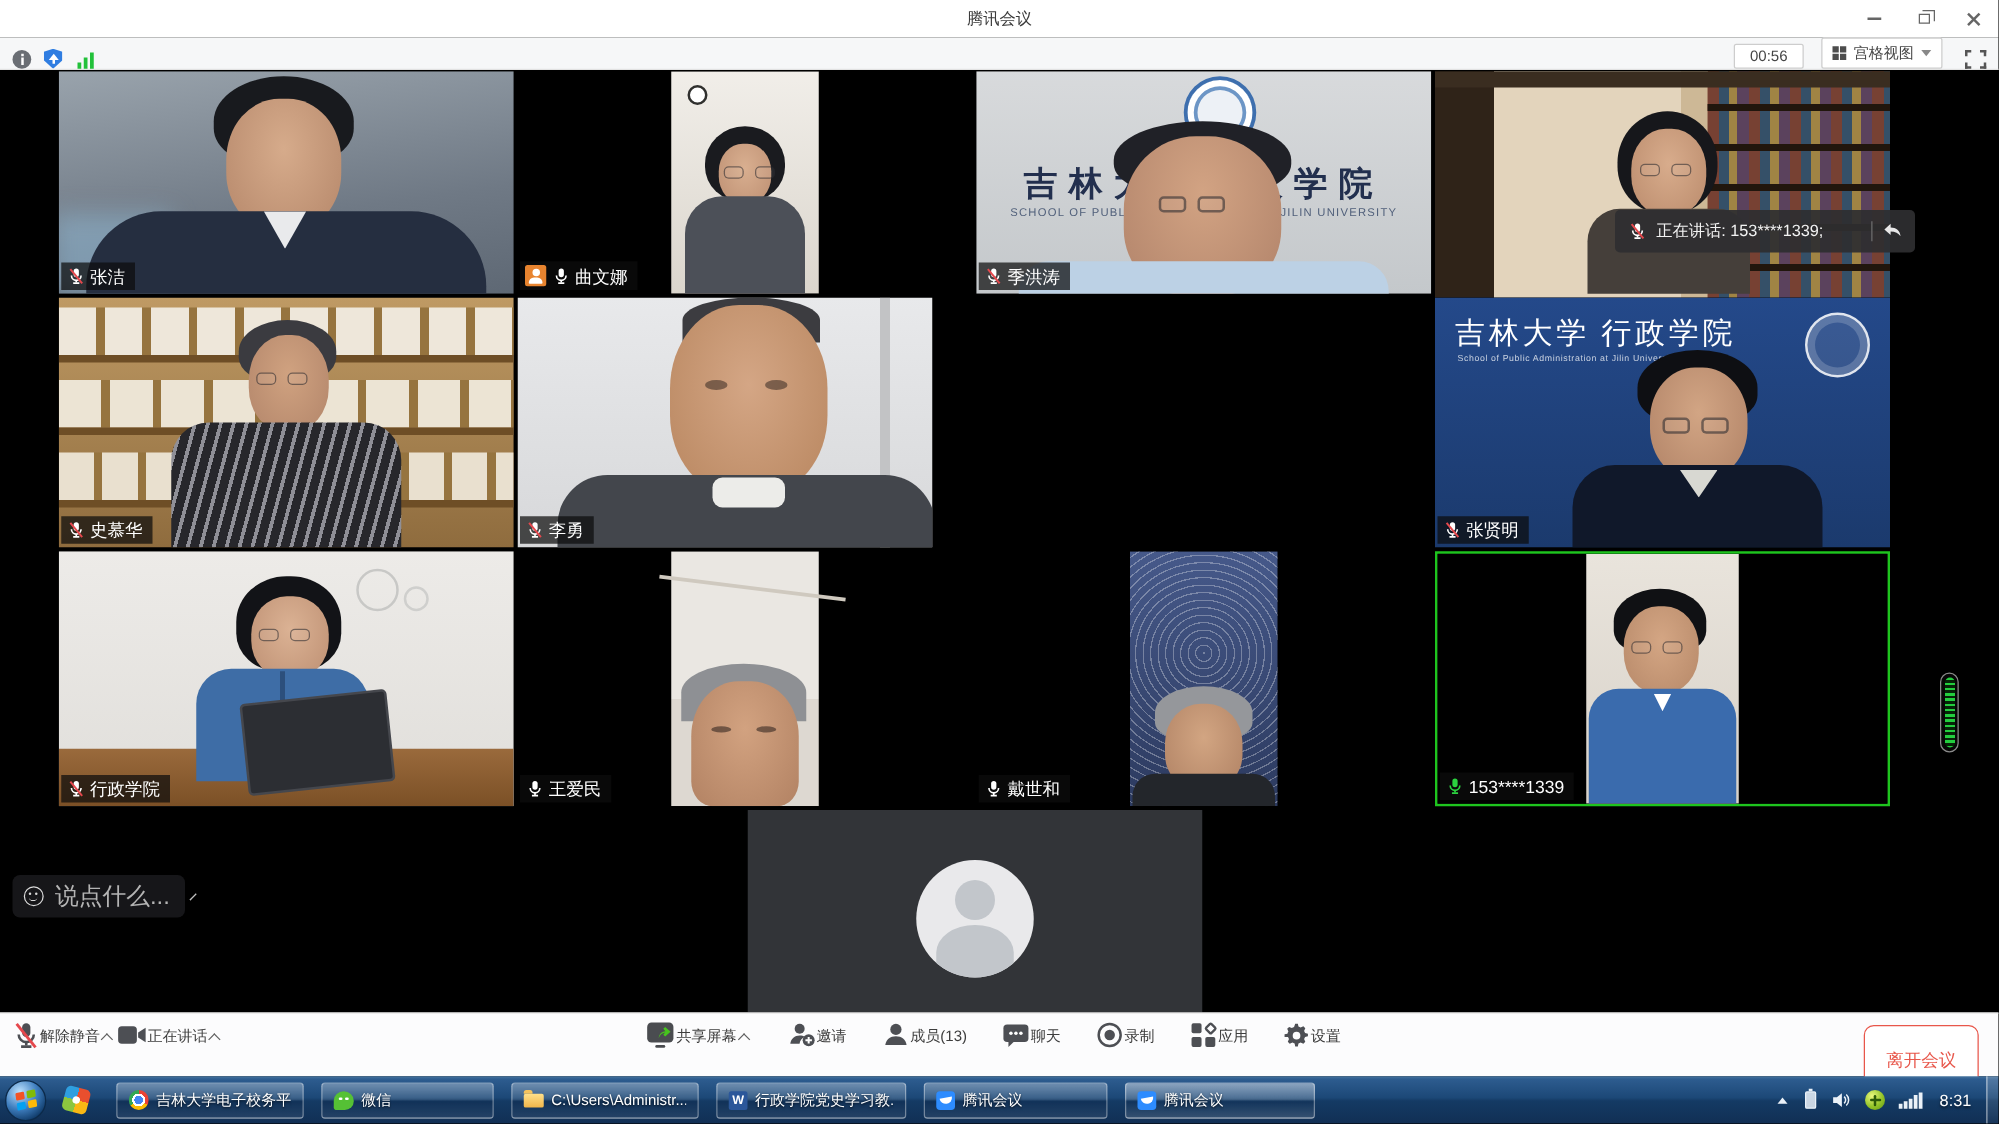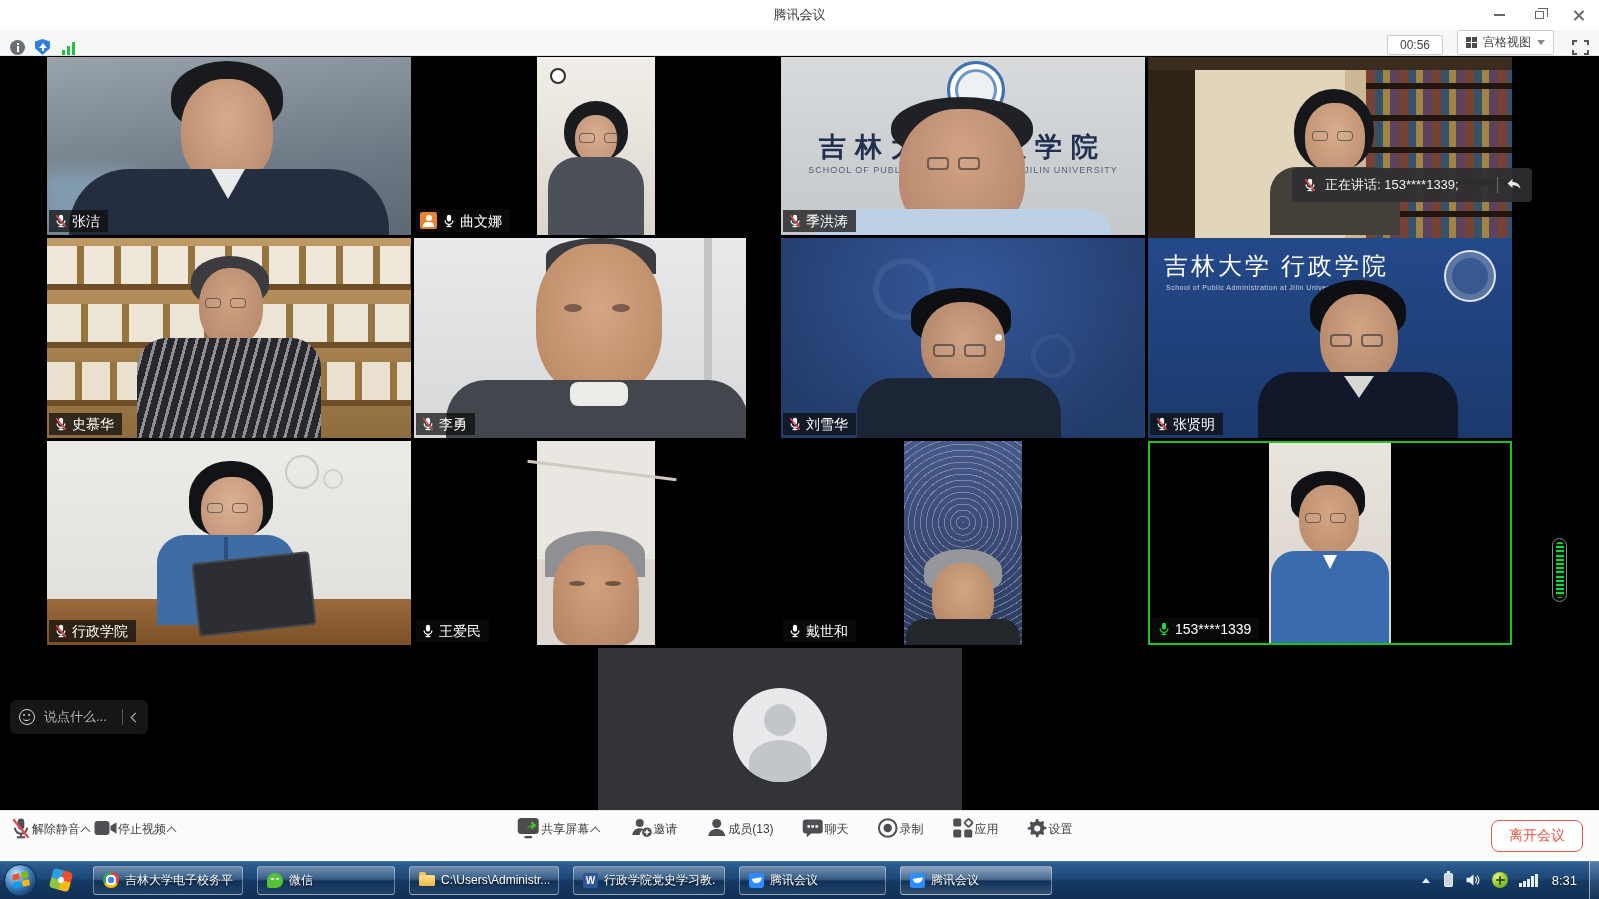--- a/index.html
+++ b/index.html
@@ -73,34 +73,34 @@
 
   
   .banner{position:absolute;left:1292px;top:112px;width:240px;height:34px;background:rgba(46,46,48,.93);border-radius:4px;display:flex;align-items:center;gap:8px;padding:0 10px}
   .banner-text{color:#f2f2f2;font-size:13px;flex:1;white-space:nowrap}
   .vdiv{width:1px;height:16px;background:#6d6d6d}
   .replyicon{display:inline-flex;cursor:pointer}
   .chatpill{position:absolute;left:10px;top:644px;width:138px;height:34px;background:rgba(24,24,27,.93);border-radius:6px;display:flex;align-items:center;gap:9px;padding:0 9px;cursor:text}
   .emoji{width:16px;height:16px;border:1.5px solid #d9d9d9;border-radius:50%;position:relative;flex:none}
   .emoji::before{content:"";position:absolute;left:3px;top:4px;width:2px;height:2px;background:#d9d9d9;box-shadow:5px 0 0 #d9d9d9;border-radius:50%}
   .emoji::after{content:"";position:absolute;left:3px;top:6px;width:7px;height:4px;border-bottom:1.5px solid #d9d9d9;border-radius:0 0 6px 6px}
-  .chattext{color:#b4b4b4;font-size:13px;flex:1;white-space:nowrap}
+  .chattext{color:#b4b4b4;font-size:19px;flex:1;white-space:nowrap}
   .chv-left{width:7px;height:7px;border-left:1.6px solid #c0c0c0;border-bottom:1.6px solid #c0c0c0;transform:rotate(45deg);cursor:pointer}
   .volbar{position:absolute;left:1552px;top:482px;width:15px;height:64px;border:1px solid #8a8a8a;border-radius:8px;background:#060606;padding:3px 2.5px}
   .volbar i{display:block;width:100%;height:100%;background:repeating-linear-gradient(180deg,#23cd3e 0 2px,#062408 2px 4.2px);border-radius:4px}
 
   
   .toolbar{position:relative;height:51px;background:#fcfcfd;border-top:1px solid #e7e7e7}
   .tb-left{position:absolute;left:10px;top:5px;display:flex;align-items:flex-start}
   .tb-center{position:absolute;left:50%;top:5px;transform:translateX(-51%);display:flex;gap:27px;align-items:flex-end}
   .tbtn{display:flex;align-items:center;min-width:48px;cursor:pointer}
   .tbicon{height:24px;display:flex;align-items:center;justify-content:center}
   .tblabel{font-size:12px;color:#3d3d3d;margin-top:2px;white-space:nowrap}
   .caretup{width:7px;height:7px;border-left:1.7px solid #5f5f5f;border-top:1.7px solid #5f5f5f;transform:rotate(45deg);margin:12px 4px 0 2px;cursor:pointer}
-  .leave{position:absolute;right:16px;top:9px;background:#fff;border:1px solid #e8564a;color:#e8564a;font-size:14px;padding:6px 17px;border-radius:8px;font-family:inherit;cursor:pointer}
+  .leave{position:absolute;right:16px;top:9px;background:#fff;border:1px solid #e8564a;color:#e8564a;font-size:14px;padding:19px 17px;border-radius:8px;font-family:inherit;cursor:pointer}
 
   
   .taskbar{height:38px;background:linear-gradient(#47759f 0%,#2d5c8f 6%,#1c4877 45%,#143a64 52%,#112f54 100%);display:flex;align-items:center;padding-left:4px;position:relative}
   .startorb{width:33px;height:33px;border-radius:50%;background:radial-gradient(circle at 35% 28%,#bfe3ff,#3f7fc0 45%,#123e6d 78%,#0a2747);border:1px solid #0c2a4a;display:flex;align-items:center;justify-content:center;cursor:pointer;flex:none}
   .flag{display:grid;grid-template-columns:7px 7px;grid-template-rows:6px 6px;gap:1.5px;transform:rotate(-8deg) skewY(-4deg)}
   .flag i{border-radius:1px}
   .flag .f1{background:#f35325}.flag .f2{background:#81bc06}.flag .f3{background:#05a1f1}.flag .f4{background:#ffba08}
   .pinned{width:20px;height:20px;border-radius:4px;margin:0 12px 0 14px;background:conic-gradient(#e94f2e 0 25%,#f9b814 0 50%,#8cc63f 0 75%,#2e9fe0 0);transform:rotate(15deg);position:relative;cursor:pointer;flex:none}
   .pinned::after{content:"";position:absolute;left:7px;top:7px;width:6px;height:6px;border-radius:50%;background:#fff}
   .taskbtns{display:flex;gap:14px;margin-left:10px}
@@ -326,46 +326,20 @@
               <path d="M3.6 7.4a4.4 4.4 0 0 0 8.8 0" fill="none" stroke="#ffffff" stroke-width="1.5"></path>
               <line x1="8" y1="11.8" x2="8" y2="13.6" stroke="#ffffff" stroke-width="1.5"></line>
               <line x1="5.2" y1="14.3" x2="10.8" y2="14.3" stroke="#ffffff" stroke-width="1.5"></line>
               <line x1="2.6" y1="1.4" x2="13.4" y2="14.6" stroke="#e5484d" stroke-width="1.8"></line>
             </svg>
           </span>
         <span class="pname">李勇</span>
       </div>
     </div>
 
-    <div class="tile" id="t7">
-      <div class="art" style="background:radial-gradient(ellipse at 50% 25%,#35589b,#223d6c 82%)">
-        <div class="sh" style="left:92px;top:20px;width:62px;height:62px;border-radius:50%;border:6px solid rgba(255,255,255,.07)"></div>
-        <div class="sh" style="left:250px;top:96px;width:44px;height:44px;border-radius:50%;border:5px solid rgba(255,255,255,.05)"></div>
-        <div class="sh" style="left:130px;top:50px;width:100px;height:54px;border-radius:50% 50% 32% 32%;background:#0e0f13"></div>
-        <div class="sh" style="left:140px;top:64px;width:84px;height:88px;border-radius:46% 46% 48% 48%;background:radial-gradient(ellipse at 50% 42%,#d0a284,#ad7f62)"></div>
-        <div class="sh glasses" style="left:152px;top:106px">
-            <i></i>
-            <i></i>
-          </div>
-        <div class="sh" style="left:214px;top:96px;width:7px;height:7px;border-radius:50%;background:#f2f2f2"></div>
-        <div class="sh" style="left:76px;top:140px;width:204px;height:62px;border-radius:36px 36px 0 0;background:#1b2535"></div>
-      </div>
-      <div class="plabel">
-        <span class="mic">
-            <svg width="14" height="14" viewBox="0 0 16 16">
-              <rect x="5.6" y="0.8" width="4.8" height="8" rx="2.4" fill="#ffffff"></rect>
-              <path d="M3.6 7.4a4.4 4.4 0 0 0 8.8 0" fill="none" stroke="#ffffff" stroke-width="1.5"></path>
-              <line x1="8" y1="11.8" x2="8" y2="13.6" stroke="#ffffff" stroke-width="1.5"></line>
-              <line x1="5.2" y1="14.3" x2="10.8" y2="14.3" stroke="#ffffff" stroke-width="1.5"></line>
-              <line x1="2.6" y1="1.4" x2="13.4" y2="14.6" stroke="#e5484d" stroke-width="1.8"></line>
-            </svg>
-          </span>
-        <span class="pname">刘雪华</span>
-      </div>
-    </div>
 
     <div class="tile" id="t8">
       <div class="art" style="background:linear-gradient(#24498a,#1b3a6d)">
         <div class="sh serif" style="left:16px;top:12px;font-size:24px;font-weight:normal;color:#fff;letter-spacing:3px;white-space:nowrap">吉林大学 行政学院</div>
         <div class="sh" style="left:18px;top:46px;font-size:7px;color:rgba(255,255,255,.75);letter-spacing:.5px;white-space:nowrap">School of Public Administration at Jilin University</div>
         <div class="sh" style="left:296px;top:12px;width:52px;height:52px;border-radius:50%;border:2px solid rgba(255,255,255,.85);background:rgba(255,255,255,.1);box-shadow:inset 0 0 0 6px rgba(255,255,255,.18)"></div>
         <div class="sh" style="left:162px;top:42px;width:96px;height:60px;border-radius:50% 50% 40% 40%;background:#0e0f13"></div>
         <div class="sh" style="left:172px;top:56px;width:78px;height:90px;border-radius:46%;background:radial-gradient(ellipse at 50% 40%,#d2a584,#b08266)"></div>
         <div class="sh glasses" style="left:182px;top:96px">
             <i></i>
@@ -542,21 +516,21 @@
         <span class="tblabel">解除静音</span>
       </div>
       <span class="caretup"></span>
       <div class="tbtn">
         <span class="tbicon">
           <svg width="25" height="20" viewBox="0 0 24 20">
               <rect x="1" y="3" width="15" height="14" rx="3" fill="#4d4f54"></rect>
               <path d="M17 8l6-3.8v11.6L17 12z" fill="#4d4f54"></path>
             </svg>
         </span>
-        <span class="tblabel">停止视频</span>
+        <span class="tblabel">正在讲话</span>
       </div>
       <span class="caretup"></span>
     </div>
 
     <div class="tb-center">
       <div style="display:flex;align-items:flex-start">
         <div class="tbtn">
           <span class="tbicon">
             <svg width="27" height="24" viewBox="0 0 27 24">
                 <rect x="3" y="2" width="21" height="16" rx="3.5" fill="#4a4c50"></rect>

